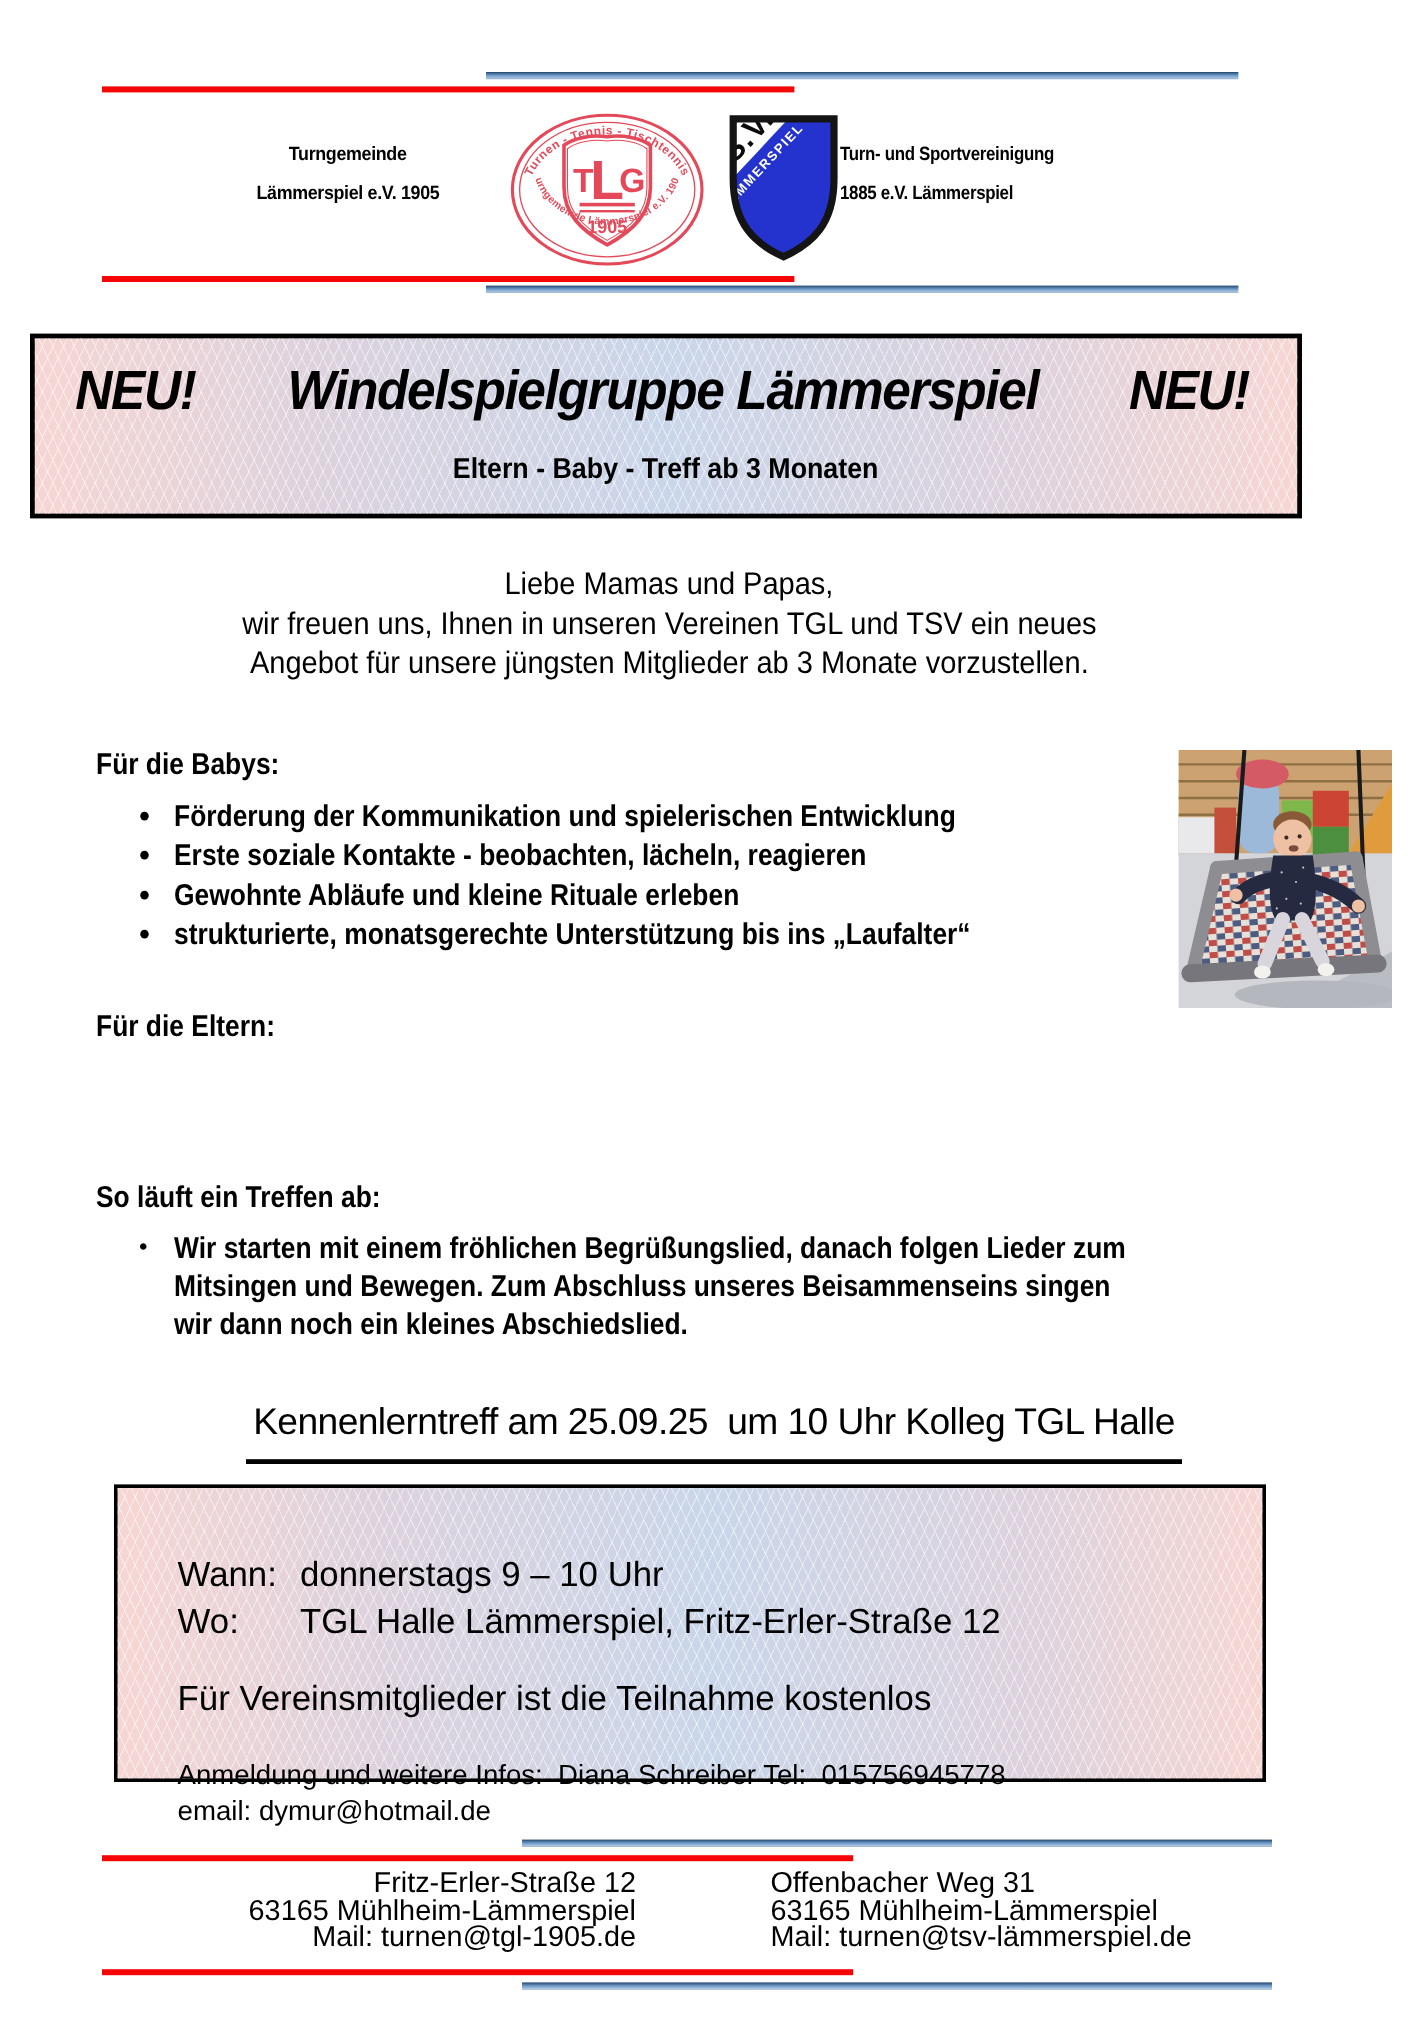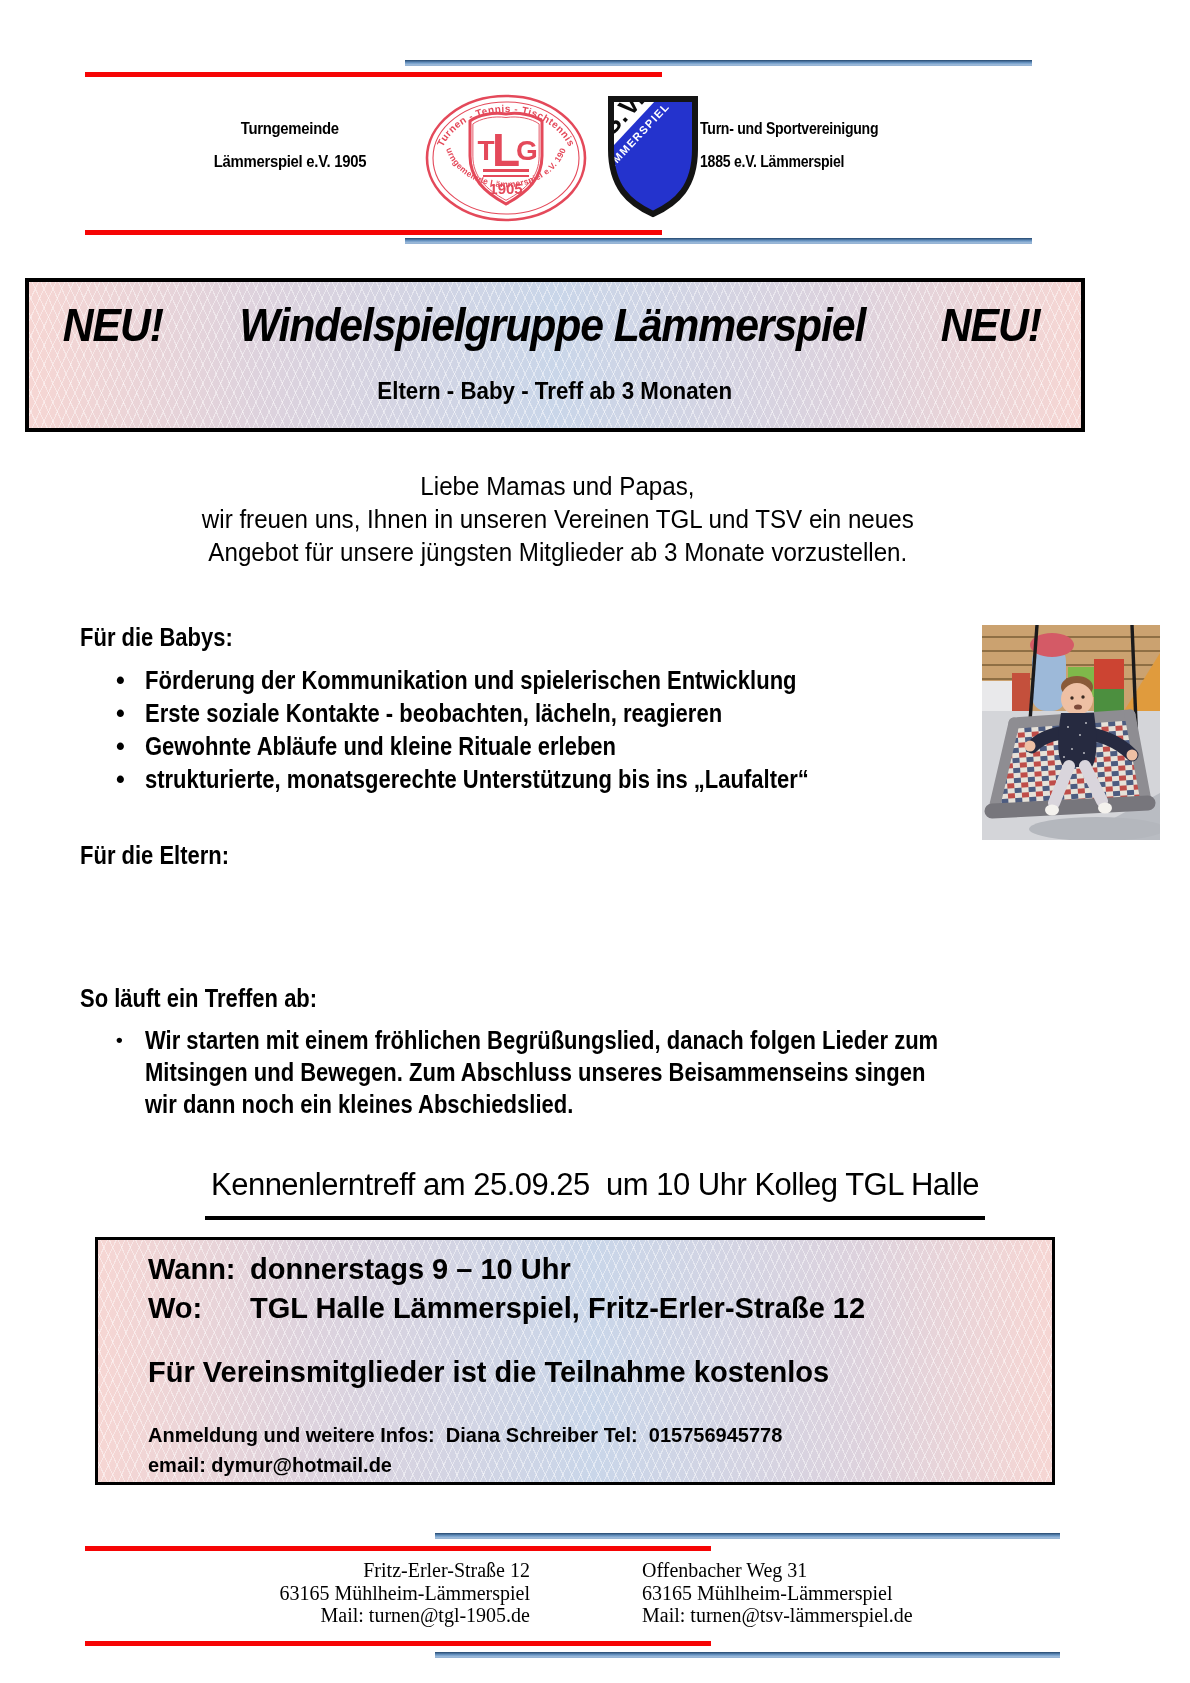--- a/index.html
+++ b/index.html
@@ -61,28 +61,28 @@
   .meet span { display:inline-block; font-size:31px; font-weight:normal; letter-spacing:-0.5px;
     border-bottom:4px solid #000; padding:0 6px 13px 6px; }
 
   
   .infobox {
     left:95px; top:1237px; width:960px; height:248px;
     border:3px solid #000; box-sizing:border-box;
     background:linear-gradient(90deg,#f6d6d3 0%,#ddd2dd 22%,#c9d6e9 52%,#ddd2dd 80%,#f6d6d3 100%);
   }
   .infobox .inner { position:relative; z-index:1; padding:10px 20px 0 50px;
-    font-weight:bold; font-size:29px; }
+    font-weight:normal; font-size:29px;margin-top:44px; }
   .infobox .row { line-height:39px; }
   .infobox .lbl { display:inline-block; width:102px; }
   .infobox .free { margin-top:25px; line-height:39px; }
-  .infobox .contact { margin-top:28px; font-size:20px; line-height:30px; }
-
-  
-  .foot-col { position:absolute; top:1559px; font-size:20px; line-height:22.5px;font-family:Liberation Serif, serif; }
+  .infobox .contact { margin-top:28px; font-size:23px; line-height:30px; }
+
+  
+  .foot-col { position:absolute; top:1559px; font-size:24px; line-height:22.5px; }
   .foot-left  { left:190px; width:340px; text-align:right; }
   .foot-right { left:642px; width:360px; text-align:left; }
 </style>
 </head>
 <body>
 
 <div class="page">
 
   <div class="blue-line" style="left:405px;top:60px;width:627px;"></div>
   <div class="red-line" style="left:85px;top:72px;width:577px;"></div>

